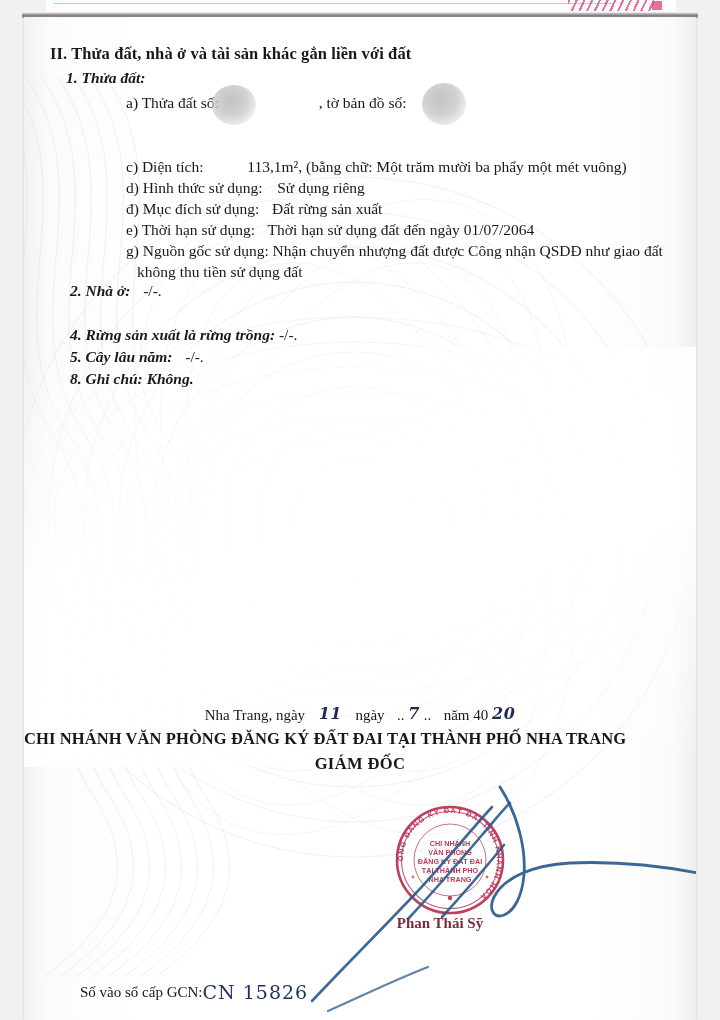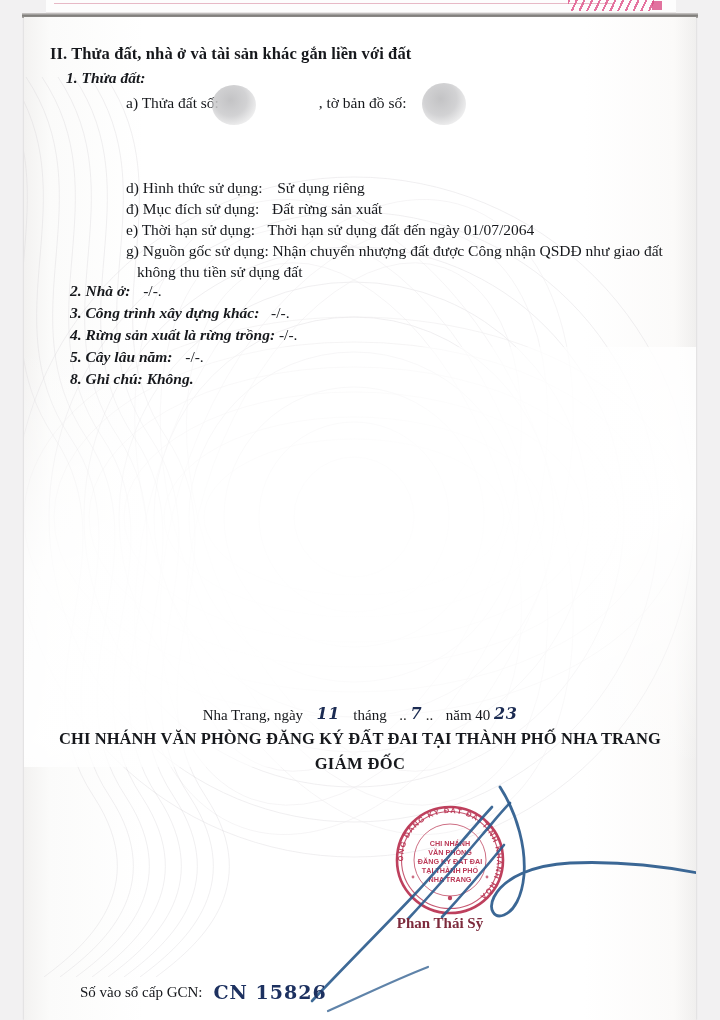--- a/index.html
+++ b/index.html
@@ -221,21 +221,21 @@
     position: relative;
     top: -1px;
   }
   .dots { letter-spacing: 0; color: #2a2a2a; }
 
   .org-line {
     position: absolute;
     left: 0;
     top: 712px;
     width: 672px;
-    text-align: center;
+    text-align: left;
     font-size: 16.5px;
     font-weight: bold;
     letter-spacing: .1px;
     white-space: nowrap;
   }
   .role-line {
     position: absolute;
     left: 0;
     top: 737px;
     width: 672px;
@@ -281,27 +281,27 @@
   
   .gcn-line {
     position: absolute;
     left: 56px;
     top: 962px;
     font-size: 15px;
     white-space: nowrap;
   }
   .gcn-hw {
     font-family: "DejaVu Serif", "Liberation Serif", serif;
-    font-weight: bold;
+    font-weight: normal;
     font-size: 19px;
     color: #1d3160;
     letter-spacing: 1px;
     position: relative;
     top: 2px;
-    margin-left: 11px;
+    margin-left: 0;
   }
   #gcn-stroke {
     position: absolute;
     left: 300px;
     top: 948px;
     width: 120px;
     height: 50px;
     pointer-events: none;
   }
 </style>
@@ -375,20 +375,25 @@
 
       <div class="item" style="top:75px;">
         <span class="lbl">a) Thửa đất số:</span>
         <span style="display:inline-block;width:92px;"></span>
         <span class="val">, tờ bản đồ số:</span>
       </div>
       <div class="redaction" style="left:188px;top:68px;width:44px;height:40px;"></div>
       <div class="redaction" style="left:398px;top:66px;width:44px;height:42px;"></div>
 
 
+      <div class="item" style="top:139px;">
+        <span class="lbl">c) Diện tích:</span>
+        <span style="display:inline-block;width:36px;"></span>
+        <span class="val">113,1m², (bằng chữ: Một trăm mười ba phẩy một mét vuông)</span>
+      </div>
 
       <div class="item" style="top:160px;">
         <span class="lbl">d) Hình thức sử dụng:</span>
         <span style="display:inline-block;width:7px;"></span>
         <span class="val">Sử dụng riêng</span>
       </div>
 
       <div class="item" style="top:181px;">
         <span class="lbl">đ) Mục đích sử dụng:</span>
         <span style="display:inline-block;width:5px;"></span>
@@ -403,25 +408,20 @@
 
       <div class="item wrap" style="top:223px;">
         <span class="lbl">g) Nguồn gốc sử dụng:</span>
         <span class="val">Nhận chuyển nhượng đất được Công nhận QSDĐ như giao đất</span>
         <span class="cont">không thu tiền sử dụng đất</span>
       </div>
 
       <div class="numitem" style="top:265px;">
         <span>2. Nhà ở:</span>
         <span style="display:inline-block;width:5px;"></span>
-        <span class="val">-/-.</span>
-      </div>
-      <div class="numitem" style="top:287px;">
-        <span>3. Công trình xây dựng khác:</span>
-        <span style="display:inline-block;width:4px;"></span>
         <span class="val">-/-.</span>
       </div>
       <div class="numitem" style="top:309px;">
         <span>4. Rừng sản xuất là rừng trồng:</span>
         <span class="val">-/-.</span>
       </div>
       <div class="numitem" style="top:331px;">
         <span>5. Cây lâu năm:</span>
         <span style="display:inline-block;width:5px;"></span>
         <span class="val">-/-.</span>
@@ -429,28 +429,28 @@
       <div class="numitem" style="top:353px;">
         <span>8. Ghi chú:</span>
         <span class="val-i">Không.</span>
       </div>
 
       <div class="place-date">
         <span>Nha Trang, ngày</span>
         <span style="display:inline-block;width:6px;"></span>
         <span class="hw">11</span>
         <span style="display:inline-block;width:6px;"></span>
-        <span>tháng</span>
+        <span>ngày</span>
         <span style="display:inline-block;width:5px;"></span>
         <span class="dots">..</span>
         <span class="hw">7</span>
         <span class="dots">..</span>
         <span style="display:inline-block;width:5px;"></span>
         <span>năm 40</span>
-        <span class="hw">23</span>
+        <span class="hw">20</span>
       </div>
 
       <div class="org-line">CHI NHÁNH VĂN PHÒNG ĐĂNG KÝ ĐẤT ĐAI TẠI THÀNH PHỐ NHA TRANG</div>
       <div class="role-line">GIÁM ĐỐC</div>
 
       <svg id="seal" viewBox="0 0 122 122">
         <defs>
           <path id="sealOuterArc" d="M 61,61 m -47,0 a 47,47 0 1,1 94,0 a 47,47 0 1,1 -94,0"></path>
         </defs>
         <circle cx="61" cy="61" r="53" fill="none" stroke="#b8304f" stroke-width="2.6" opacity=".92"></circle>

